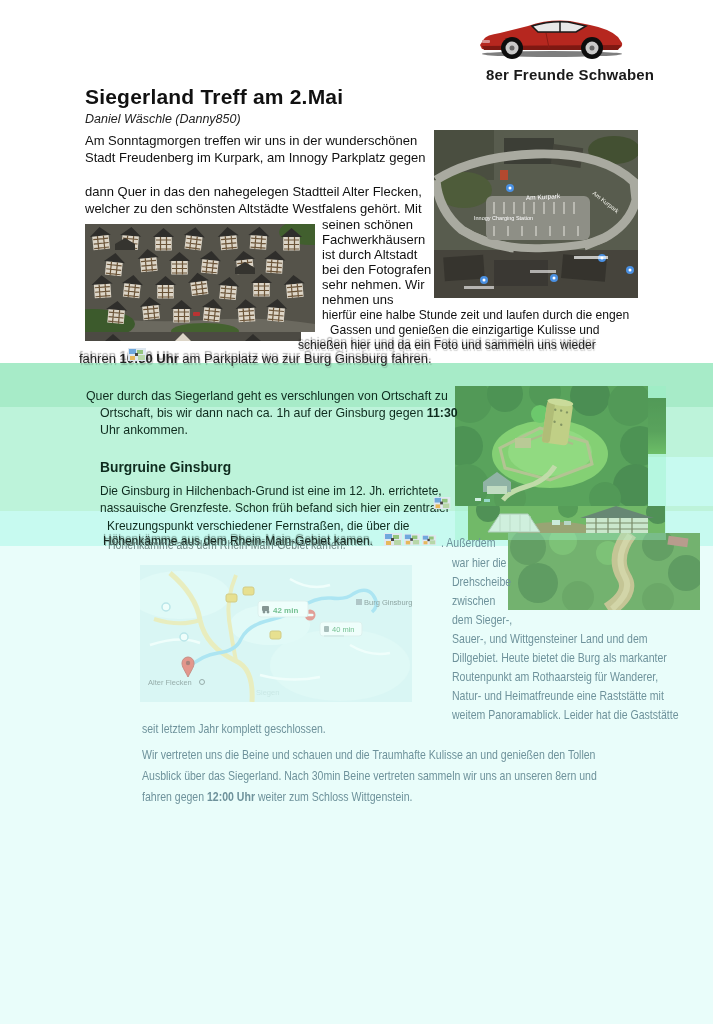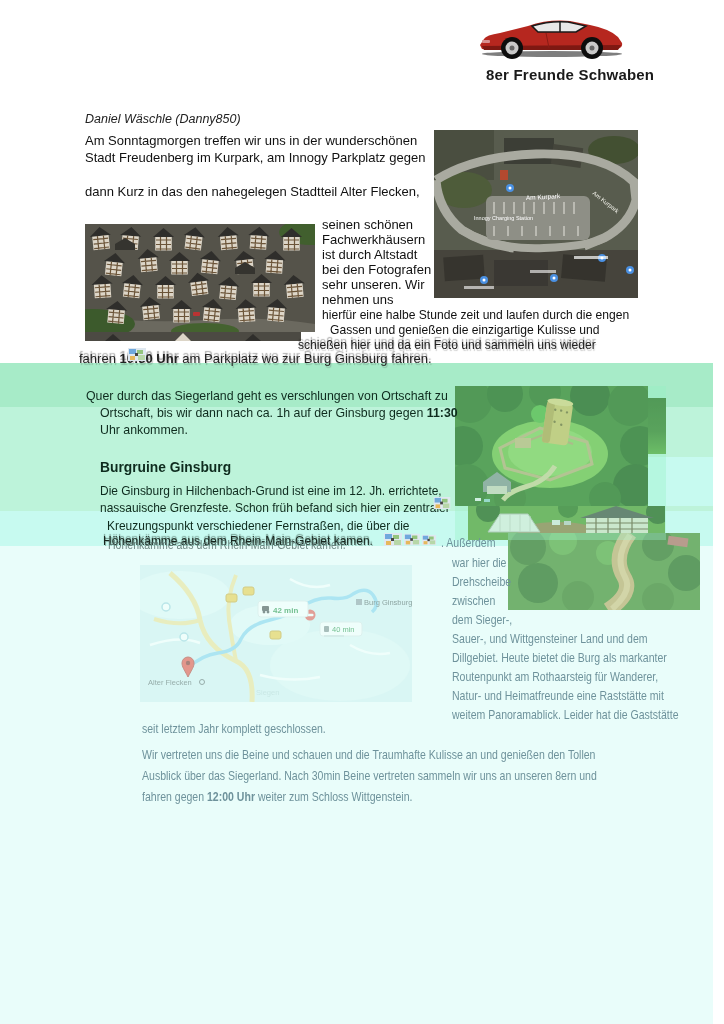--- a/index.html
+++ b/index.html
@@ -57,25 +57,27 @@
     <path d="M70,21 L73,36" stroke="#8a1b14" stroke-width="1"></path>
     <circle cx="36" cy="36" r="11" fill="#0d0d0d"></circle>
       <circle cx="36" cy="36" r="6.5" fill="#c9c9c9"></circle>
       <circle cx="36" cy="36" r="2.5" fill="#666"></circle>
     <circle cx="116" cy="36" r="11" fill="#0d0d0d"></circle>
       <circle cx="116" cy="36" r="6.5" fill="#c9c9c9"></circle>
       <circle cx="116" cy="36" r="2.5" fill="#666"></circle>
   </svg>
   <div class="logo-name" style="left:486px;top:66px">8er Freunde Schwaben</div>
 
+  <div class="t ttl" style="left:85px;top:86px">Siegerland Treff am 2.Mai</div>
   <div class="t auth" style="left:85px;top:113px">Daniel Wäschle (Danny850)</div>
 
   <div class="t" style="left:85px;top:151px">Stadt Freudenberg im Kurpark, am Innogy Parkplatz gegen</div>
   <div class="t" style="left:85px;top:134px">Am Sonntagmorgen treffen wir uns in der wunderschönen</div>
-  <div class="t" style="left:85px;top:185px">dann Kurz in das den nahegelegen Stadtteil Alter Flecken,</div>
+  <div class="t" style="left:85px;top:185px">dann Quer in das den nahegelegen Stadtteil Alter Flecken,</div>
+  <div class="t" style="left:85px;top:202px">welcher zu den schönsten Altstädte Westfalens gehört. Mit</div>
 
   <svg class="art" style="left:85px;top:224px" width="230" height="108" viewBox="0 0 230 108">
     <defs>
       <g id="hs">
           <polygon points="0,6 7,0 14,6" fill="#2f2e2b"></polygon>
           <rect x="1.5" y="6" width="11" height="9" fill="#ddd6c8"></rect>
           <path d="M2,8h10M2,11h10M2,14h10M5,6v9M9,6v9" stroke="#6b5438" stroke-width=".8" fill="none"></path>
         </g>
     </defs>
     <rect width="230" height="108" fill="#55534a"></rect>
@@ -155,21 +157,21 @@
     <text x="40" y="90" font-size="5.5" fill="#fff">Innogy Charging Station</text>
     <rect x="140" y="126" width="34" height="3" fill="rgba(255,255,255,.7)"></rect>
     <rect x="30" y="156" width="30" height="3" fill="rgba(255,255,255,.6)"></rect>
     <rect x="96" y="140" width="26" height="3" fill="rgba(255,255,255,.6)"></rect>
   </svg>
 
   <div class="t" style="left:322px;top:218px">seinen schönen</div>
   <div class="t" style="left:322px;top:233px">Fachwerkhäusern</div>
   <div class="t" style="left:322px;top:248px">ist durch Altstadt</div>
   <div class="t" style="left:322px;top:263px">bei den Fotografen</div>
-  <div class="t" style="left:322px;top:278px">sehr unseren. Wir</div>
+  <div class="t" style="left:322px;top:278px">sehr nehmen. Wir</div>
   <div class="t" style="left:322px;top:293px">nehmen uns</div>
   <div class="t wcond" style="left:322px;top:308px">hierfür eine halbe Stunde zeit und laufen durch die engen</div>
   <div class="t wcond" style="left:330px;top:323px">Gassen und genießen die einzigartige Kulisse und</div>
   <div class="t wcond ghost" style="left:298px;top:338px">schießen hier und da ein Foto und sammeln uns wieder</div>
   <div class="t ghost" style="left:79px;top:352px"><span>fahren </span><b>10:30 Uhr</b><span> am Parkplatz wo zur Burg Ginsburg fahren.</span></div>
   <svg class="gicon" style="left:127px;top:348px" width="20" height="13">
       <use href="#gi"></use>
     </svg>
 
   <div class="t green qcond" style="left:86px;top:389px">Quer durch das Siegerland geht es verschlungen von Ortschaft zu</div>

